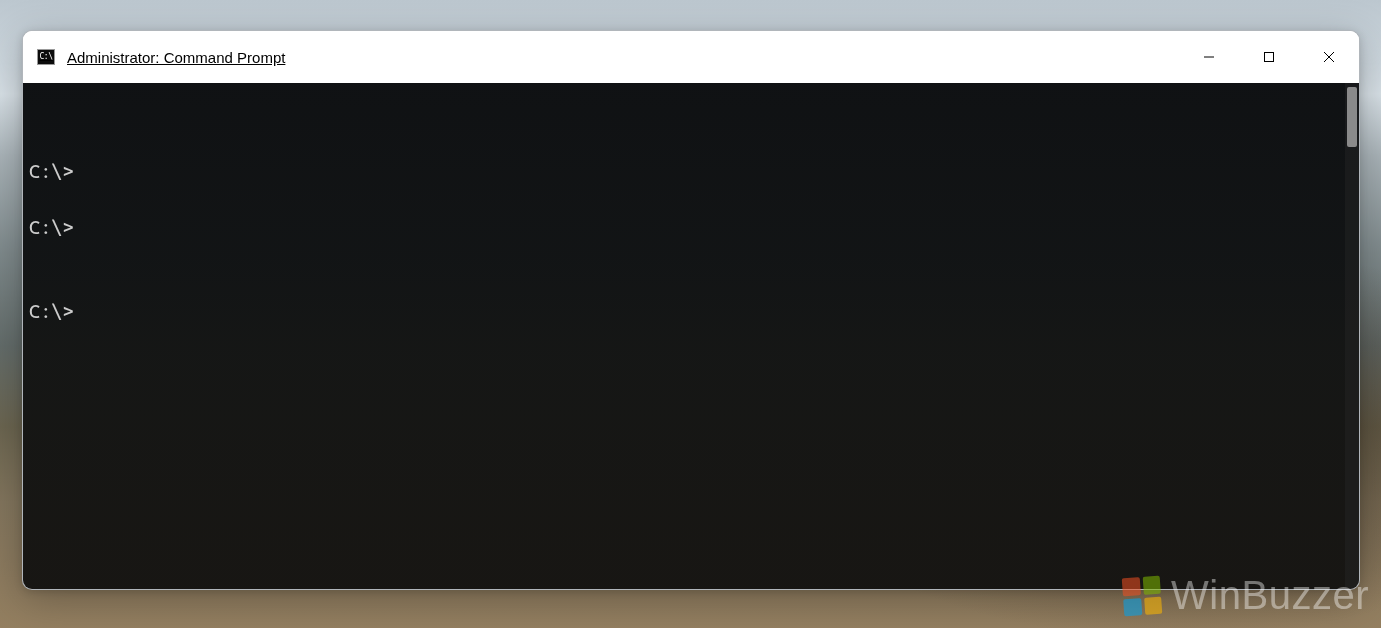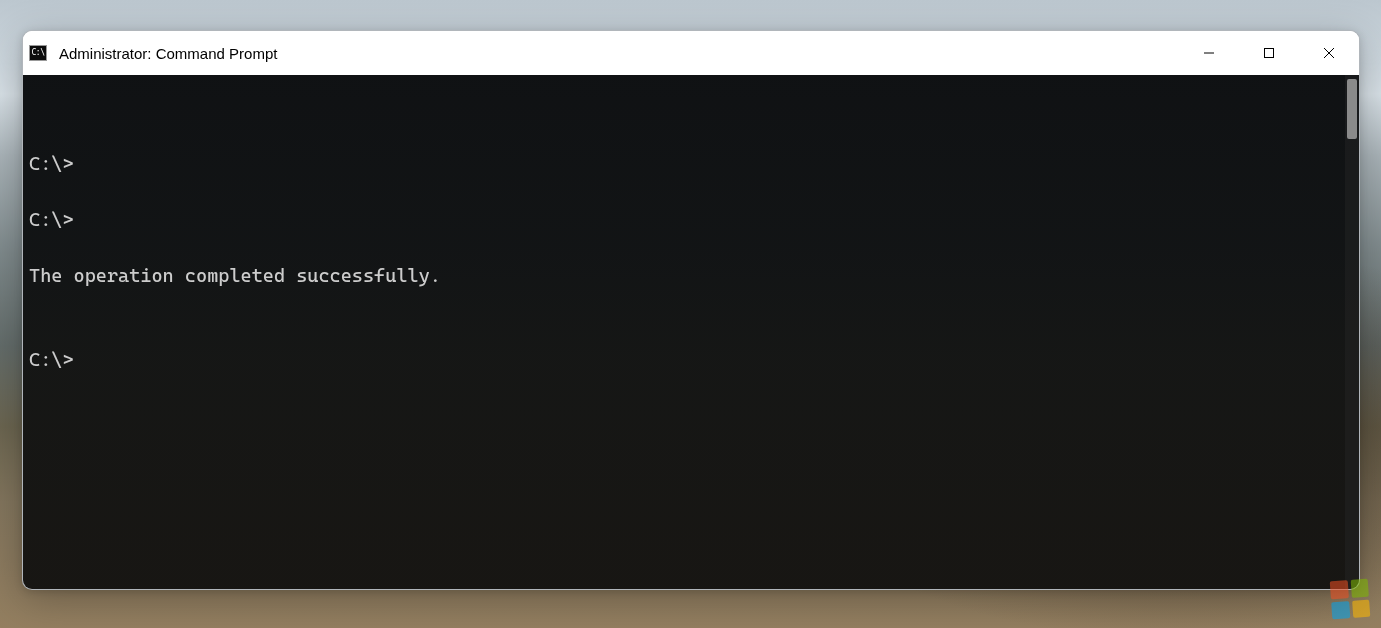--- a/index.html
+++ b/index.html
@@ -64,26 +64,27 @@
       height: 560px;
       background: #ffffff;
       border: 1px solid rgba(100,110,120,0.5);
       border-radius: 10px;
       overflow: hidden;
       box-shadow: 0 10px 40px rgba(0,0,0,0.25), 0 2px 8px rgba(0,0,0,0.15);
       display: flex;
       flex-direction: column;
     }
     .titlebar {
-      height: 44px;
+      height: 52px;
       display: flex;
       align-items: center;
       background: #ffffff;
-      padding-left: 6px;
+      padding-left: 14px;
       flex: 0 0 auto;
+      text-decoration: underline;
     }
     .titlebar-icon {
       width: 18px; height: 16px;
       background: #0c0c0c;
       border: 1px solid #999;
       font-family: Consolas, monospace;
       font-size: 9px;
       color: #fff;
       display: flex; align-items: center; justify-content: center;
       margin-right: 12px;
@@ -190,30 +191,30 @@
       </button>
     </div>
   </div>
 
   <div class="terminal-area">
     <div class="terminal-bg-overlay"></div>
     <div class="terminal-content">
 <span class="term-line"></span>
 <span class="term-line prompt">C:\&gt;</span>
 <span class="term-line prompt">C:\&gt;</span>
-<span class="term-line">The operation completed successfully.</span>
 <span class="term-line"></span>
 <span class="term-line prompt">C:\&gt;</span>
     </div>
     <div class="scrollbar">
       <div class="scroll-thumb"></div>
     </div>
   </div>
 </div>
 
 <div class="watermark">
   <div class="watermark-logo">
     <div class="wl-a"></div>
       <div class="wl-b"></div>
       <div class="wl-c"></div>
       <div class="wl-d"></div>
   </div>
+  <span class="watermark-text">WinBuzzer</span>
 </div>
 
 </body></html>

